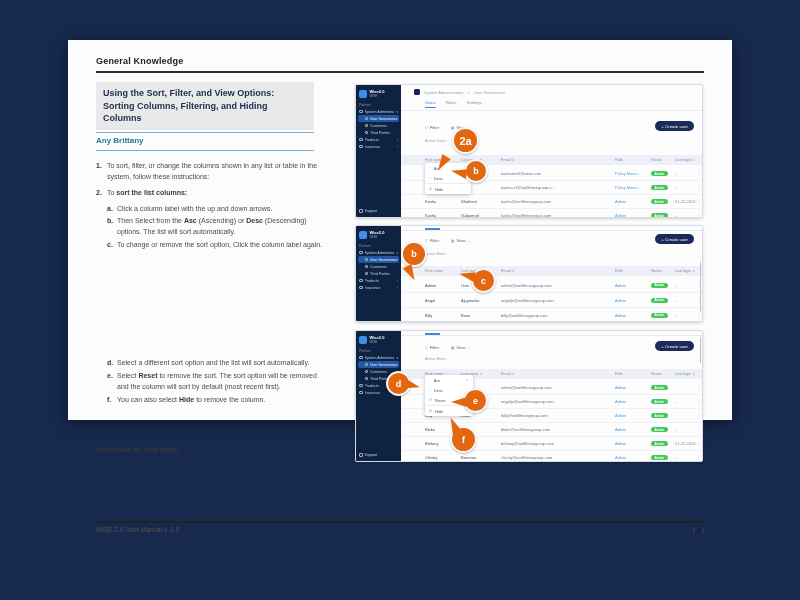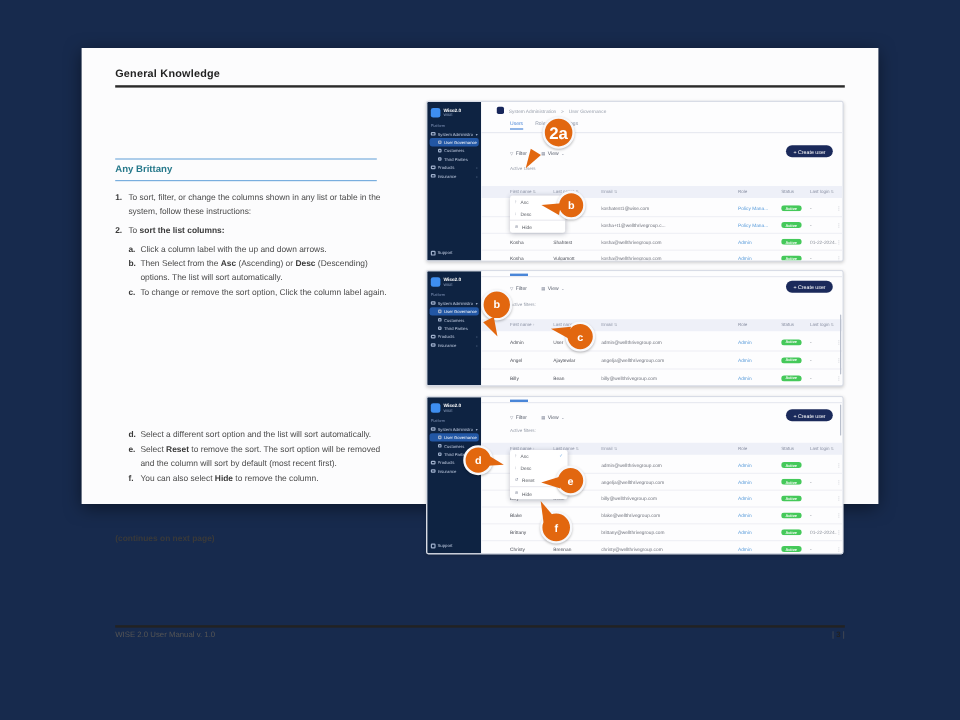--- a/index.html
+++ b/index.html
@@ -110,21 +110,21 @@
   .mcheck { margin-left:auto; font-size:3.6px; color:#579bdb; }
   .m1 { left:24px; top:78px; width:46px; }
   .m3 { left:24px; top:44px; width:48px; }
 
   
   .co { position:absolute; background:#e2670f; color:#fff; font-weight:bold; border-radius:50%;
         display:flex; align-items:center; justify-content:center; z-index:8;
         border:2px solid #f7f8fb; box-shadow:0 1px 2px rgba(0,0,0,.25); }
   .co span { position:relative; z-index:2; }
   .tail { position:absolute; width:0; height:0; border:5px solid transparent; z-index:1; }
-  .co-2a { left:96px; top:12px; width:27px; height:27px; font-size:14px; }
+  .co-2a { left:96px; top:42px; width:27px; height:27px; font-size:11px; }
   .t2a { left:-18px; top:26px; border-top:16px solid #e2670f; transform:rotate(32deg); }
   .co-b1 { left:108px; top:74px; width:24px; height:24px; font-size:9px; }
   .tb1 { left:-20px; top:6px; border-right:16px solid #e2670f; transform:rotate(12deg); }
   .co-b2 { left:45px; top:15px; width:26px; height:26px; font-size:9px; }
   .tb2 { left:4px; top:22px; border-top:16px solid #e2670f; transform:rotate(-28deg); }
   .co-c  { left:115px; top:42px; width:25px; height:25px; font-size:9px; }
   .tc  { left:-19px; top:0px; border-right:16px solid #e2670f; transform:rotate(12deg); }
   .co-d  { left:30px; top:40px; width:25px; height:25px; font-size:9px; }
   .td  { left:16px; top:8px; border-left:16px solid #e2670f; transform:rotate(14deg); }
   .co-e  { left:107px; top:57px; width:25px; height:25px; font-size:9px; }
@@ -133,20 +133,21 @@
   .tf  { left:-4px; top:-16px; border-bottom:17px solid #e2670f; transform:rotate(-24deg); }
 </style>
 </head>
 <body>
 
 <div class="page">
 
   <div class="gk">General Knowledge</div>
   <div class="gk-rule"></div>
 
+  <div class="title-block">Using the Sort, Filter, and View Options: Sorting Columns, Filtering, and Hiding Columns</div>
   <div class="rule-blue r1"></div>
   <div class="section">Any Brittany</div>
   <div class="rule-blue r2"></div>
 
   <div class="steps steps1">
     <div class="step">
       <span class="lbl b">1.</span><span>To sort, filter, or change the columns shown in any list or table in the system, follow these instructions:</span>
     </div>
     <div class="step">
       <span class="lbl b">2.</span><span>To </span><span class="b">sort the list columns:</span>

